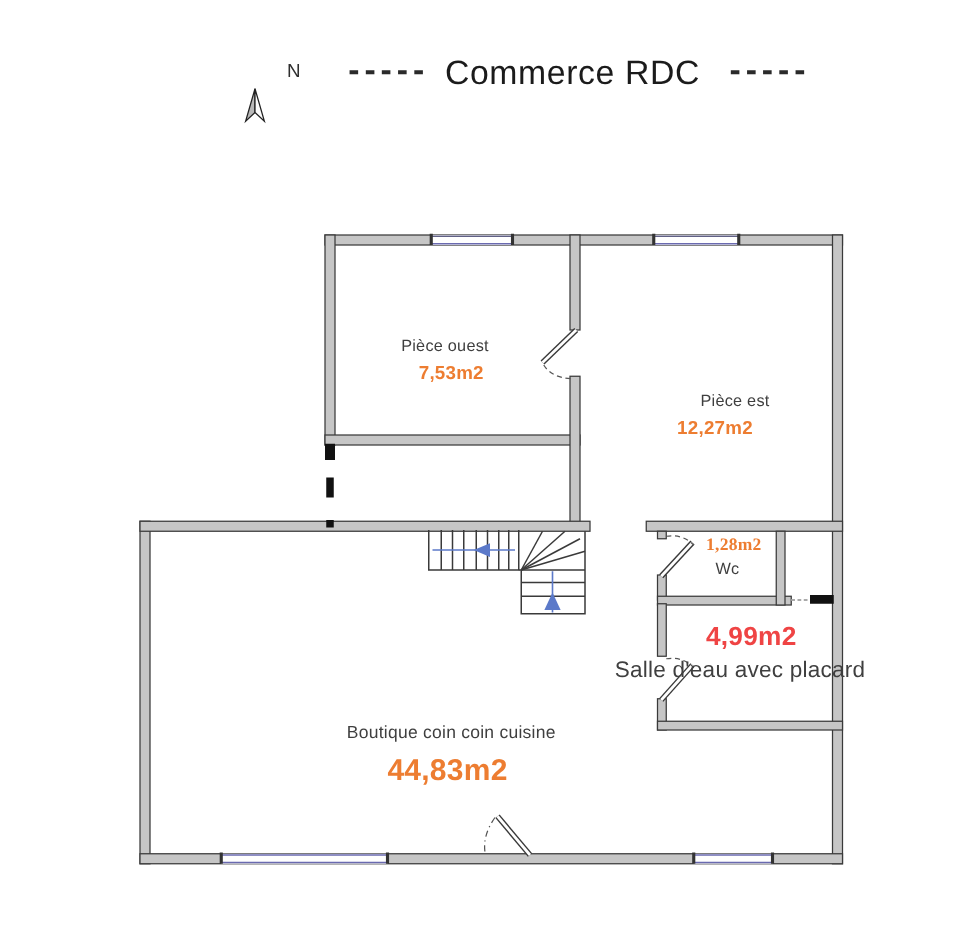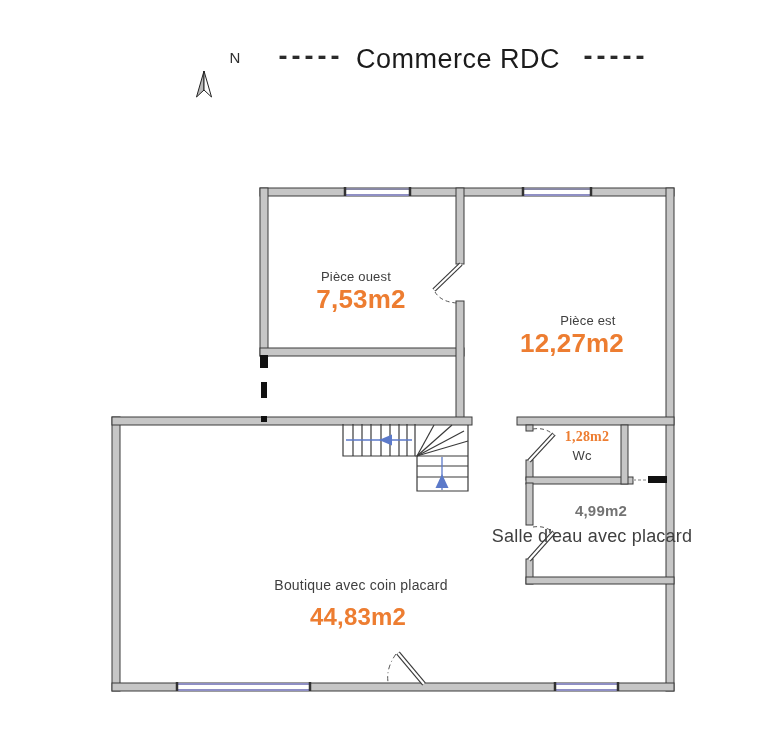--- a/index.html
+++ b/index.html
@@ -5,21 +5,21 @@
   html,body{margin:0;padding:0;}
   body{
     width:772px;height:742px;background:#ffffff;position:relative;overflow:hidden;
     font-family:"Liberation Sans",sans-serif;
   }
   #plan-svg{position:absolute;left:0;top:0;}
   .lbl{
     position:absolute;transform:translate(-50%,-50%);white-space:nowrap;
     color:#3f3f3f;font-size:13px;letter-spacing:.2px;
   }
-  .area{color:#ed7d31;font-weight:bold;font-size:26px;}
+  .area{color:#ed7d31;font-weight:bold;font-size:15px;}
   .title-row{position:absolute;left:0;top:0;width:772px;}
   .main-title{
     position:absolute;left:458px;top:59px;transform:translate(-50%,-50%);
     font-size:27px;color:#1b1b1b;font-weight:500;letter-spacing:.5px;white-space:nowrap;
   }
   .dashes{
     position:absolute;transform:translate(-50%,-50%);
     font-size:27px;font-weight:bold;letter-spacing:4px;color:#2a2a2a;white-space:nowrap;
   }
   .north-label{
@@ -158,17 +158,17 @@
 
 <div class="lbl" style="left:356px;top:276px">Pièce ouest</div>
 <div class="lbl area" style="left: 361px; top: 299px; color: rgb(237, 125, 49);">7,53m2</div>
 
 <div class="lbl" style="left:588px;top:320px">Pièce est</div>
 <div class="lbl area" style="left: 572px; top: 343px; color: rgb(237, 125, 49);">12,27m2</div>
 
 <div class="lbl area" style="left: 587px; top: 437px; font-size: 14px; color: rgb(237, 125, 49); font-family: Liberation Serif, serif;">1,28m2</div>
 <div class="lbl" style="left:582px;top:455px">Wc</div>
 
-<div class="lbl area" style="left: 601px; top: 510px; font-size: 15px; color: #737373;">4,99m2</div>
+<div class="lbl area" style="left: 601px; top: 510px; font-size: 21px; color: #ef4444;">4,99m2</div>
 <div class="lbl" style="left:592px;top:536px;font-size:18px">Salle d'eau avec placard</div>
 
-<div class="lbl" style="left:361px;top:585px;font-size:14px">Boutique avec coin placard</div>
+<div class="lbl" style="left:361px;top:585px;font-size:14px">Boutique coin coin cuisine</div>
 <div class="lbl area" style="left: 358px; top: 617px; font-size: 24px; color: rgb(237, 125, 49);">44,83m2</div>
 
 </body></html>

